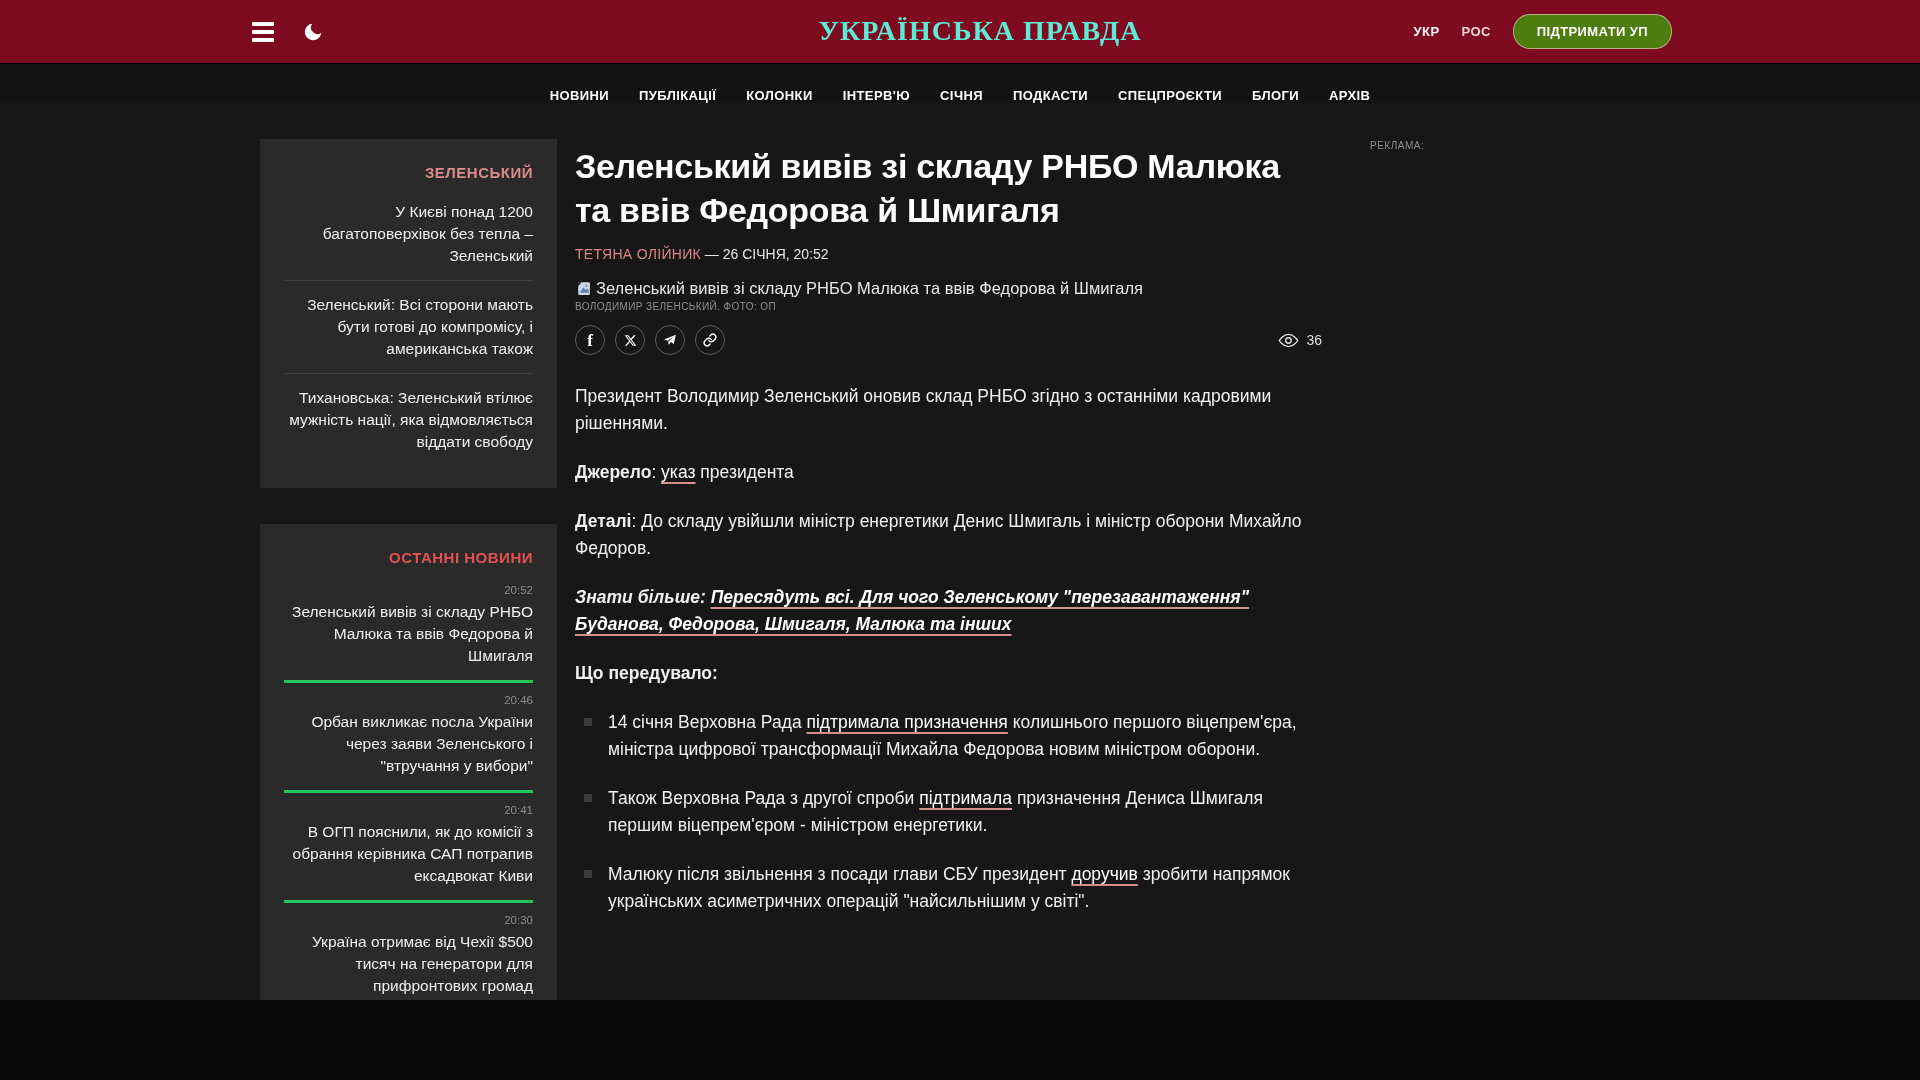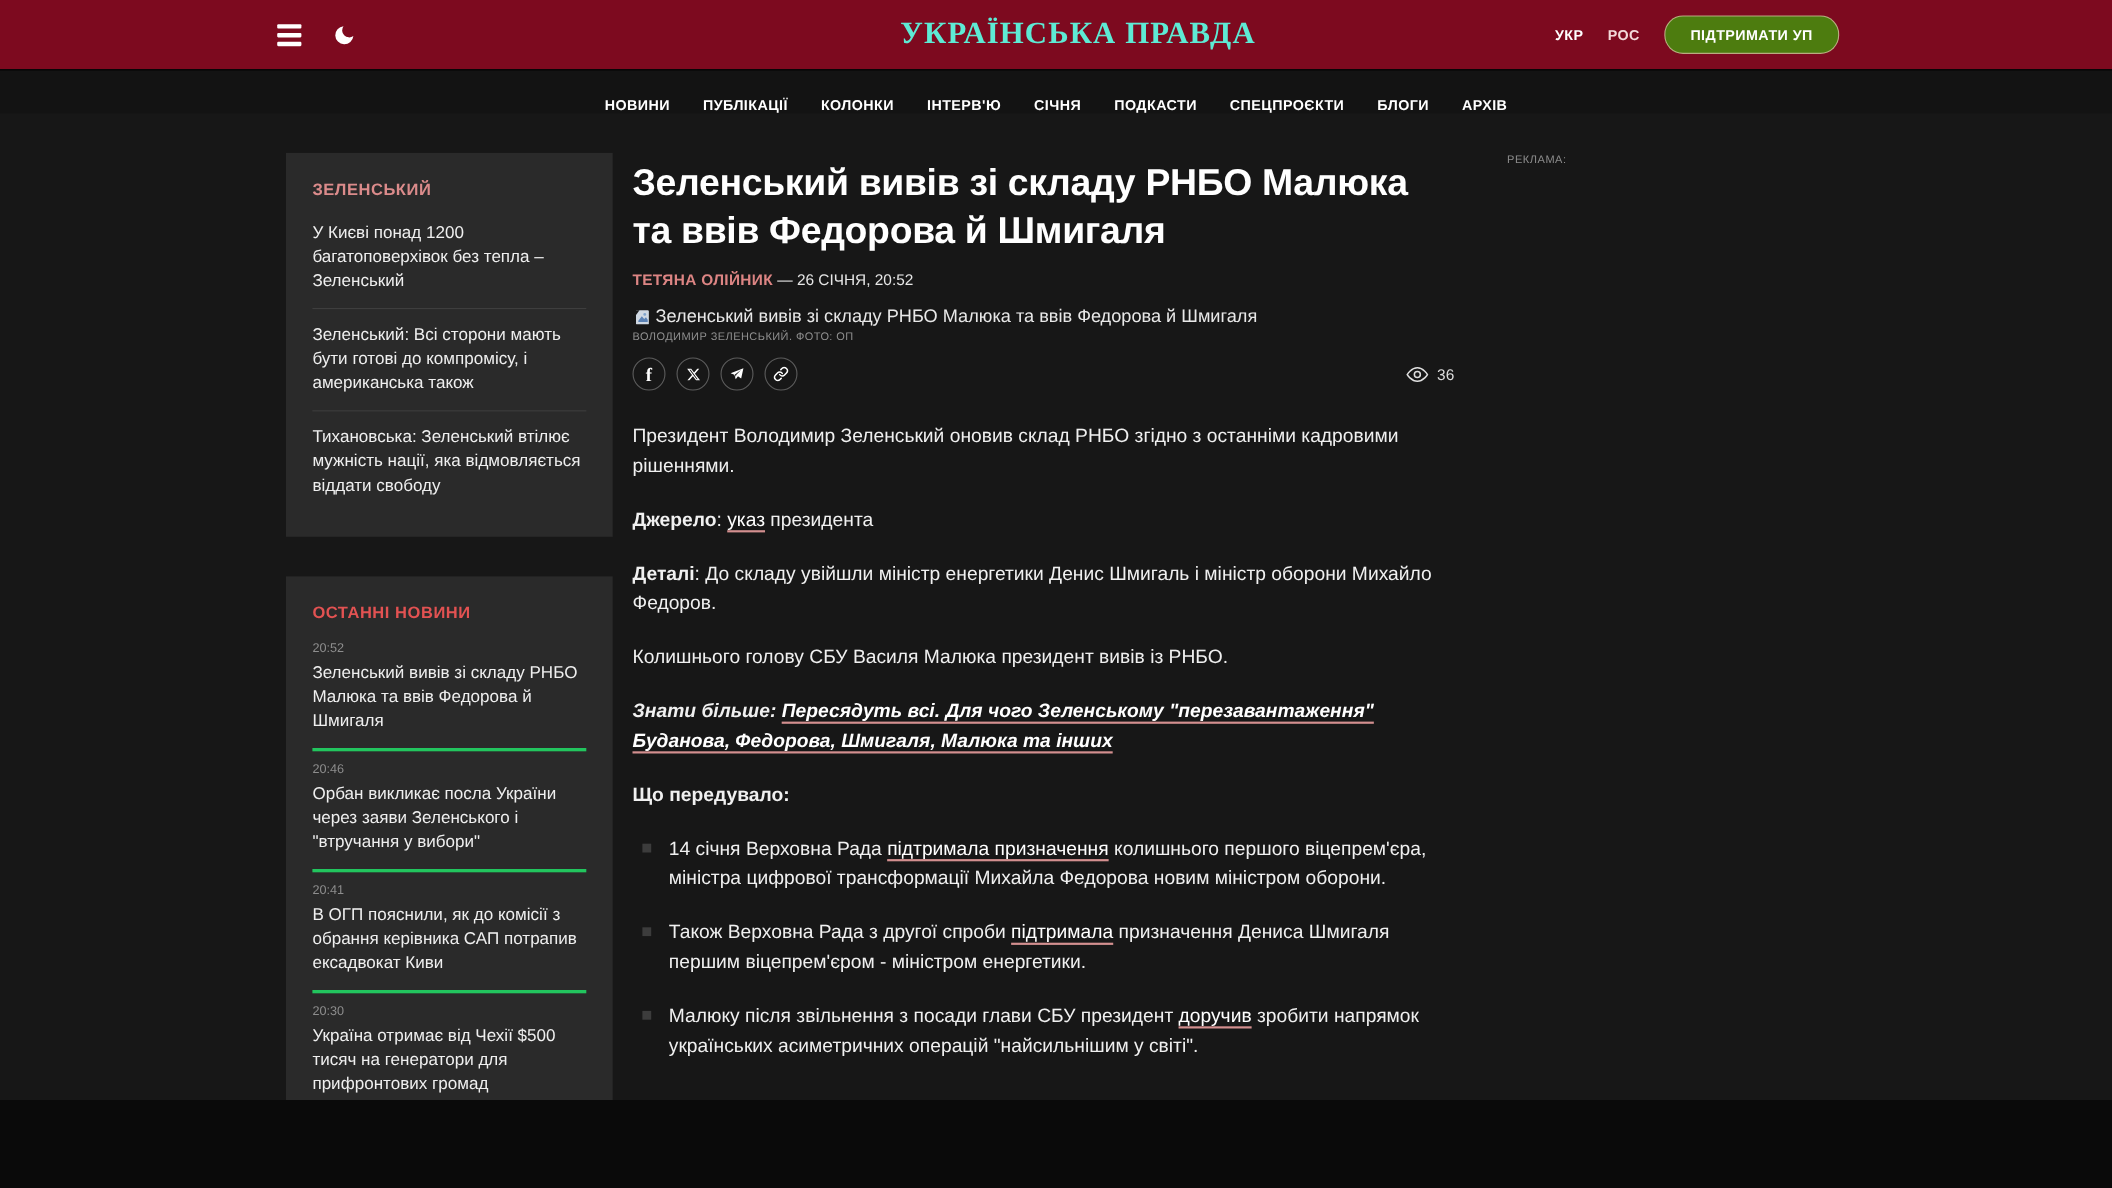--- a/index.html
+++ b/index.html
@@ -44,40 +44,40 @@
     color:#fff; font-size:13px; font-weight:700; letter-spacing:.4px;
     text-decoration:none; cursor:pointer; white-space:nowrap;
   }
 
   
   .content { height:897px; overflow:hidden; flex-shrink:0; }
   .container { width:1400px; margin:0 auto; display:flex; padding-top:36px; }
 
   
   .sidebar { width:297px; flex-shrink:0; margin-right:18px; }
-  .side-box { background:#2a2a2a; padding:25px 24px 22px 24px; }
+  .side-box { background:#2a2a2a; padding:25px 24px 22px 24px;text-align:right; }
   .side-box + .side-box { margin-top:36px; }
   .side-heading { font-size:15px; font-weight:700; letter-spacing:.5px; margin-bottom:7px; }
   .side-heading.topic { color:#db8b8b; }
   .side-heading.latest { color:#e25252; }
   .side-item { padding:13px 0; font-size:15.5px; line-height:1.42; color:#efefef; cursor:pointer; }
   .side-item + .side-item { border-top:1px solid #3e3e3e; }
   .news-item { padding:11px 0 13px 0; cursor:pointer; }
   .news-item + .news-item { border-top:3px solid #22c55e; }
   .news-time { font-size:11.5px; color:#8d8d8d; margin-bottom:5px; }
   .news-text { font-size:15.5px; line-height:1.42; color:#efefef; }
 
   
   .article { width:747px; flex-shrink:0; }
   .article h1 {
     font-size:34px; line-height:1.3; font-weight:700; letter-spacing:-.3px;
     color:#fff; margin-top:5px; margin-bottom:14px;
   }
   .byline { font-size:14px; margin-bottom:17px; }
-  .byline .author { color:#dd8584; font-weight:700; letter-spacing:.3px; cursor:pointer; }
+  .byline .author { color:#dd8584; font-weight:400; letter-spacing:.3px; cursor:pointer; }
   .byline .date { color:#e6e6e6; }
   .img-alt-row { display:flex; align-items:center; gap:4px; font-size:16.5px; color:#e8e8e8; margin-bottom:3px; }
   .img-caption { font-size:10px; color:#8f8f8f; letter-spacing:.4px; margin-bottom:13px; text-transform:uppercase; }
 
   .share-row { display:flex; align-items:center; margin-bottom:28px; }
   .share-btn {
     width:30px; height:30px; border-radius:50%; border:1.5px solid #5c5c5c;
     background:none; cursor:pointer; display:flex; align-items:center; justify-content:center;
     margin-right:10px; color:#fff;
   }
@@ -231,21 +231,20 @@
             <span>36</span>
           </div>
         </div>
 
         <p><span>Президент Володимир Зеленський оновив склад РНБО згідно з останніми кадровими рішеннями.</span></p>
 
         <p><span class="b">Джерело</span><span>: </span><span class="alink">указ</span><span> президента</span></p>
 
         <p><span class="b">Деталі</span><span>: До складу увійшли міністр енергетики Денис Шмигаль і міністр оборони Михайло Федоров.</span></p>
 
-        <p><span>Колишнього голову СБУ Василя Малюка президент вивів із РНБО.</span></p>
 
         <p class="know-more"><span>Знати більше: </span><span class="alink">Пересядуть всі. Для чого Зеленському "перезавантаження" Буданова, Федорова, Шмигаля, Малюка та інших</span></p>
 
         <p class="b"><span>Що передувало:</span></p>
 
         <p class="bullet"><span>14 січня Верховна Рада </span><span class="alink">підтримала призначення</span><span> колишнього першого віцепрем'єра, міністра цифрової трансформації Михайла Федорова новим міністром оборони.</span></p>
 
         <p class="bullet"><span>Також Верховна Рада з другої спроби </span><span class="alink">підтримала</span><span> призначення Дениса Шмигаля першим віцепрем'єром - міністром енергетики.</span></p>
 
         <p class="bullet"><span>Малюку після звільнення з посади глави СБУ президент </span><span class="alink">доручив</span><span> зробити напрямок українських асиметричних операцій "найсильнішим у світі".</span></p>

